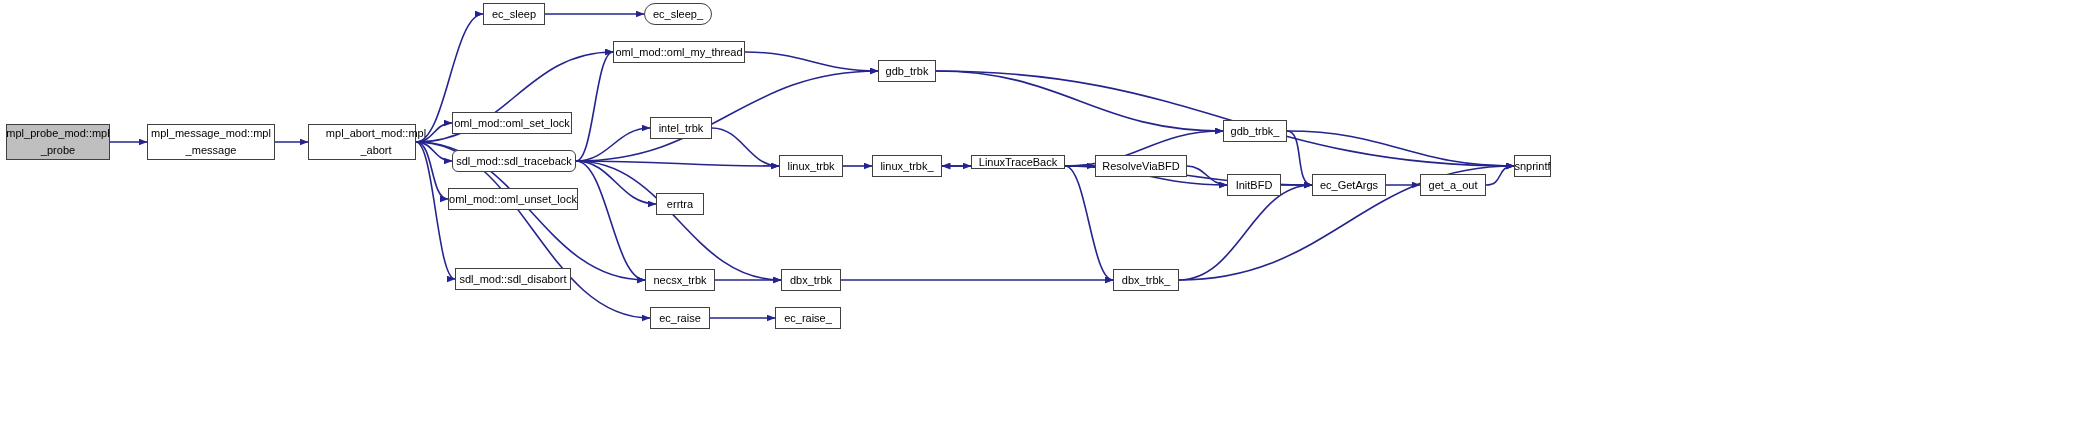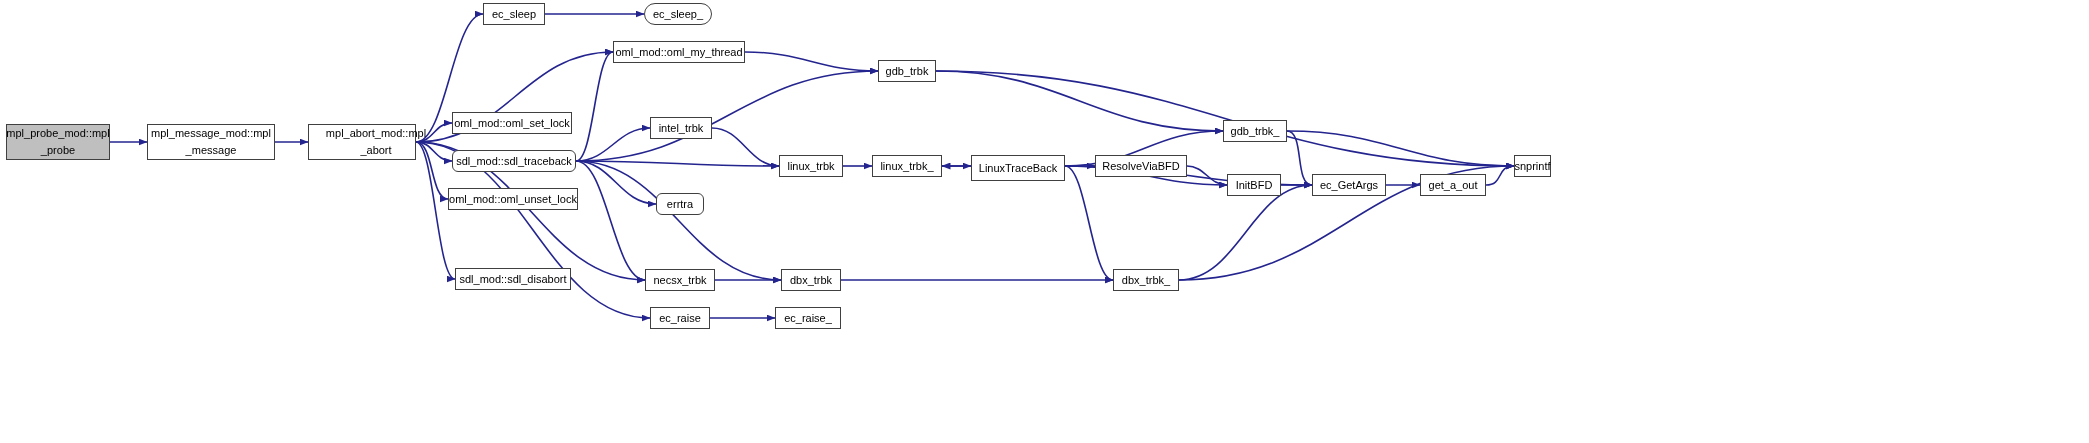--- a/index.html
+++ b/index.html
@@ -75,27 +75,27 @@
 _abort</div>
       <div class="node" style="left: 483px; top: 3px; width: 62px; height: 22px;">ec_sleep</div>
       <div class="node" style="left: 644px; top: 3px; width: 68px; height: 22px; border-radius: 11px;">ec_sleep_</div>
       <div class="node" style="left: 613px; top: 41px; width: 132px; height: 22px;">oml_mod::oml_my_thread</div>
       <div class="node" style="left: 878px; top: 60px; width: 58px; height: 22px;">gdb_trbk</div>
       <div class="node" style="left: 452px; top: 112px; width: 120px; height: 22px;">oml_mod::oml_set_lock</div>
       <div class="node" style="left: 452px; top: 150px; width: 124px; height: 22px; border-radius: 6px;">sdl_mod::sdl_traceback</div>
       <div class="node" style="left: 448px; top: 188px; width: 130px; height: 22px;">oml_mod::oml_unset_lock</div>
       <div class="node" style="left: 455px; top: 268px; width: 116px; height: 22px;">sdl_mod::sdl_disabort</div>
       <div class="node" style="left: 650px; top: 117px; width: 62px; height: 22px;">intel_trbk</div>
-      <div class="node" style="left: 656px; top: 193px; width: 48px; height: 22px; border-radius: 6px;">errtra</div>
+      <div class="node" style="left: 656px; top: 193px; width: 48px; height: 22px;">errtra</div>
       <div class="node" style="left: 645px; top: 269px; width: 70px; height: 22px;">necsx_trbk</div>
       <div class="node" style="left: 650px; top: 307px; width: 60px; height: 22px;">ec_raise</div>
       <div class="node" style="left: 775px; top: 307px; width: 66px; height: 22px;">ec_raise_</div>
       <div class="node" style="left: 779px; top: 155px; width: 64px; height: 22px;">linux_trbk</div>
       <div class="node" style="left: 872px; top: 155px; width: 70px; height: 22px;">linux_trbk_</div>
-      <div class="node" style="left: 971px; top: 155px; width: 94px; height: 26px;">LinuxTraceBack</div>
+      <div class="node" style="left: 971px; top: 155px; width: 94px; height: 14px;">LinuxTraceBack</div>
       <div class="node" style="left: 1095px; top: 155px; width: 92px; height: 22px;">ResolveViaBFD</div>
       <div class="node" style="left: 1227px; top: 174px; width: 54px; height: 22px;">InitBFD</div>
       <div class="node" style="left: 1223px; top: 120px; width: 64px; height: 22px;">gdb_trbk_</div>
       <div class="node" style="left: 1312px; top: 174px; width: 74px; height: 22px;">ec_GetArgs</div>
       <div class="node" style="left: 1420px; top: 174px; width: 66px; height: 22px;">get_a_out</div>
       <div class="node" style="left: 1514px; top: 155px; width: 37px; height: 22px;">snprintf</div>
       <div class="node" style="left: 781px; top: 269px; width: 60px; height: 22px;">dbx_trbk</div>
       <div class="node" style="left: 1113px; top: 269px; width: 66px; height: 22px;">dbx_trbk_</div>
     </div>
 </div>

